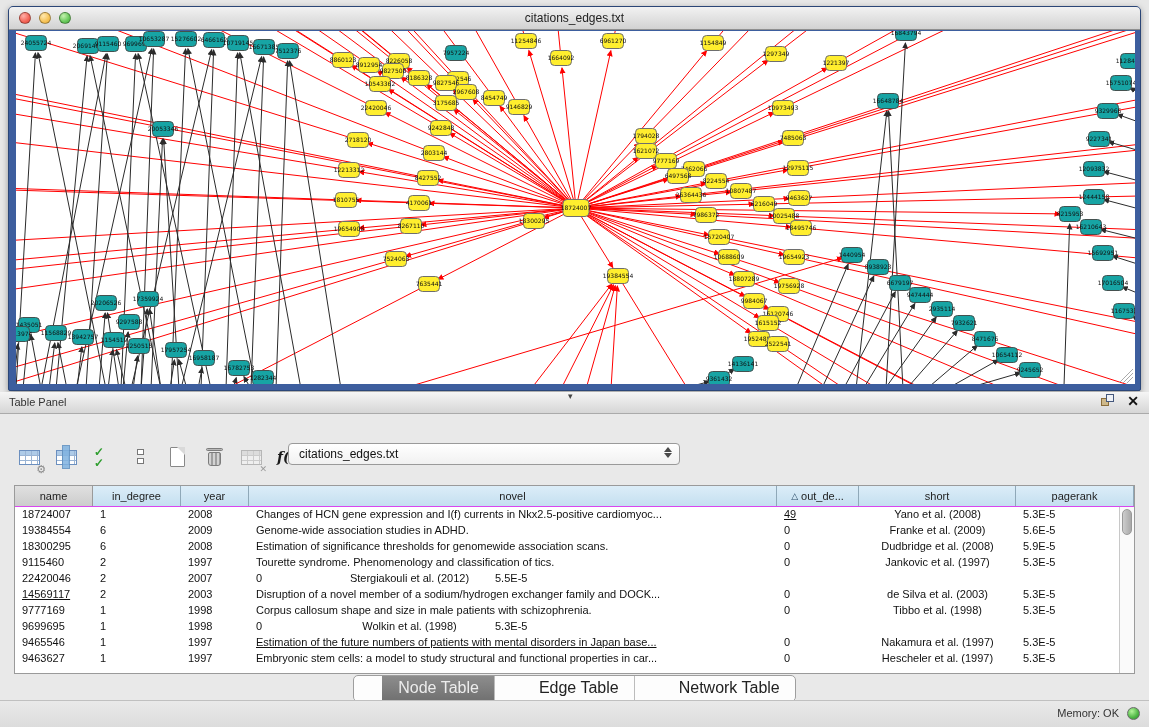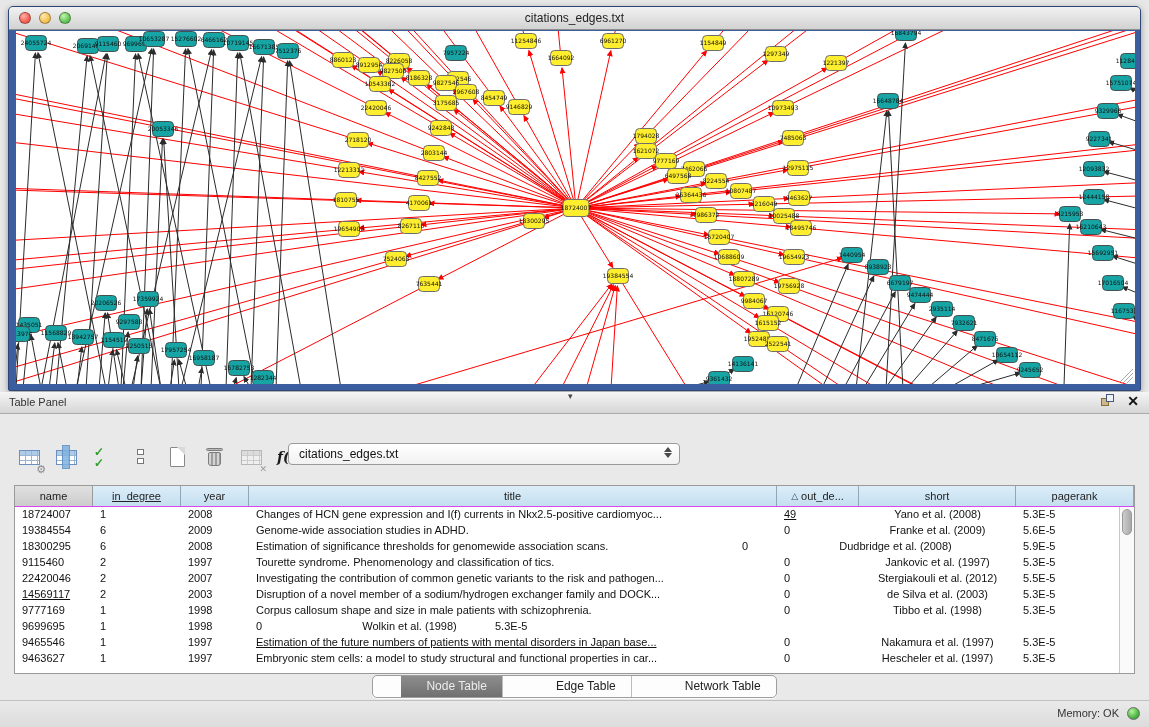--- a/index.html
+++ b/index.html
@@ -81,21 +81,21 @@
   .tbody .td { padding:1px 0 0 7px; overflow:hidden; white-space:nowrap; }
   .tbody .td.center { text-align:center; padding-left:0; }
   .vscroll { position:absolute; right:0; top:21px; bottom:0; width:15px; background:#fafafa; border-left:1px solid #c8c8c8; }
   .vthumb { position:absolute; left:2px; top:2px; width:10px; height:26px; border-radius:6px;
       background:linear-gradient(to right,#cdcdcd,#a9a9a9); border:1px solid #999; }
 
   
   .tabs-row { position:absolute; left:0; right:0; top:283px; display:flex; justify-content:center; }
   .seg { display:inline-flex; border:1px solid #9e9e9e; border-radius:5px; overflow:hidden;
       background:#fdfdfd; box-shadow:0 1px 0 rgba(255,255,255,.8); }
-  .seg .tab { padding:3px 15px 4px 25px; font-size:12px; color:#222; border-right:1px solid #bcbcbc; background:transparent; border-top:none; border-bottom:none; border-left:none;margin-left:28px; }
+  .seg .tab { padding:3px 15px 4px 16px; font-size:16px; color:#222; border-right:1px solid #bcbcbc; background:transparent; border-top:none; border-bottom:none; border-left:none;margin-left:28px; }
   .seg .tab:last-child { border-right:none; }
   .seg .tab.active { background:linear-gradient(#8d8d8d,#707070); color:#ececec; }
 
   
   .statusbar { position:absolute; left:0; top:700px; width:1149px; height:27px;
       background:linear-gradient(#e9e9e9,#dcdcdc); border-top:1px solid #c0c0c0; }
   .mem { position:absolute; right:30px; top:6px; font-size:11px; color:#333; }
   .led { position:absolute; right:9px; top:6px; width:13px; height:13px; border-radius:50%;
       border:1px solid #6a6a6a;
       background:radial-gradient(circle at 35% 30%, #b3f59a, #4db544 60%, #2f8f2f); }
@@ -599,28 +599,28 @@
         <i class="up"></i>
         <i class="dn"></i>
       </span>
   </div>
 
   <div class="dtable">
     <div class="thead" id="thead">
         <div class="th gray" style="flex: 0 0 78px;">
           <span>name</span>
         </div>
-        <div class="th" style="flex: 0 0 88px; text-decoration: underline;">
+        <div class="th" style="flex: 0 0 88px;">
           <span>in_degree</span>
         </div>
         <div class="th" style="flex: 0 0 68px;">
           <span>year</span>
         </div>
         <div class="th" style="flex: 1 1 auto;">
-          <span>title</span>
+          <span>novel</span>
         </div>
         <div class="th" style="flex: 0 0 82px;">
           <span class="sortmark">△</span>
           <span>out_de...</span>
         </div>
         <div class="th" style="flex: 0 0 157px;">
           <span>short</span>
         </div>
         <div class="th" style="flex: 0 0 118px;">
           <span>pagerank</span>
@@ -645,36 +645,35 @@
           <div class="td center" style="flex: 0 0 157px;">Franke et al. (2009)</div>
           <div class="td" style="flex: 0 0 118px;">5.6E-5</div>
         </div>
         <div class="tr">
           <div class="td" style="flex: 0 0 78px;">18300295</div>
           <div class="td" style="flex: 0 0 88px;">6</div>
           <div class="td" style="flex: 0 0 68px;">2008</div>
           <div class="td" style="flex: 1 1 auto;">Estimation of significance thresholds for genomewide association scans.</div>
           <div class="td" style="flex: 0 0 82px;">0</div>
           <div class="td center" style="flex: 0 0 157px;">Dudbridge et al. (2008)</div>
-          <div class="td" style="flex: 0 0 118px; margin-left: 42px;">5.9E-5</div>
+          <div class="td" style="flex: 0 0 118px;">5.9E-5</div>
         </div>
         <div class="tr">
           <div class="td" style="flex: 0 0 78px;">9115460</div>
           <div class="td" style="flex: 0 0 88px;">2</div>
           <div class="td" style="flex: 0 0 68px;">1997</div>
           <div class="td" style="flex: 1 1 auto;">Tourette syndrome. Phenomenology and classification of tics.</div>
           <div class="td" style="flex: 0 0 82px;">0</div>
           <div class="td center" style="flex: 0 0 157px;">Jankovic et al. (1997)</div>
           <div class="td" style="flex: 0 0 118px;">5.3E-5</div>
         </div>
         <div class="tr">
           <div class="td" style="flex: 0 0 78px;">22420046</div>
           <div class="td" style="flex: 0 0 88px;">2</div>
           <div class="td" style="flex: 0 0 68px;">2007</div>
-          <div class="td" style="flex: 1 1 auto;">Investigating the contribution of common genetic variants to the risk and pathogen...</div>
           <div class="td" style="flex: 0 0 82px;">0</div>
           <div class="td center" style="flex: 0 0 157px;">Stergiakouli et al. (2012)</div>
           <div class="td" style="flex: 0 0 118px;">5.5E-5</div>
         </div>
         <div class="tr">
           <div class="td" style="flex: 0 0 78px; text-decoration: underline;">14569117</div>
           <div class="td" style="flex: 0 0 88px;">2</div>
           <div class="td" style="flex: 0 0 68px;">2003</div>
           <div class="td" style="flex: 1 1 auto;">Disruption of a novel member of a sodium/hydrogen exchanger family and DOCK...</div>
           <div class="td" style="flex: 0 0 82px;">0</div>

